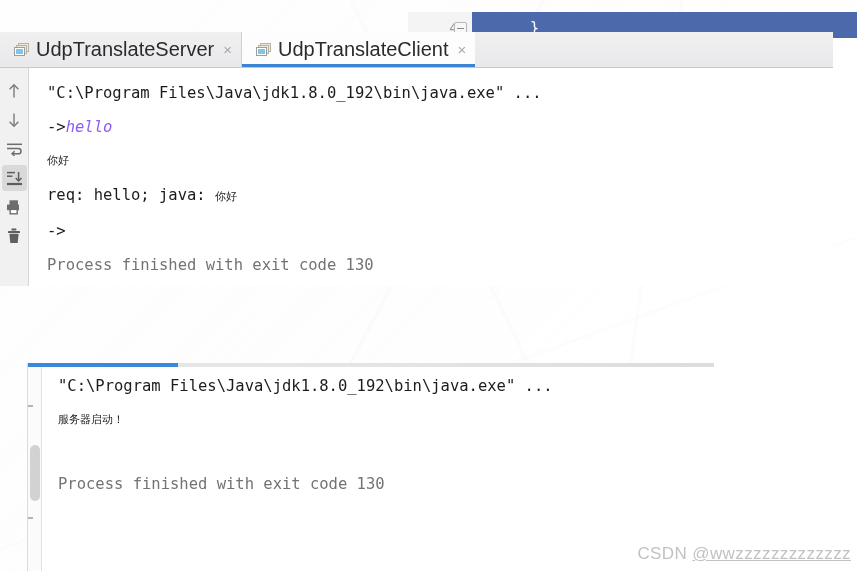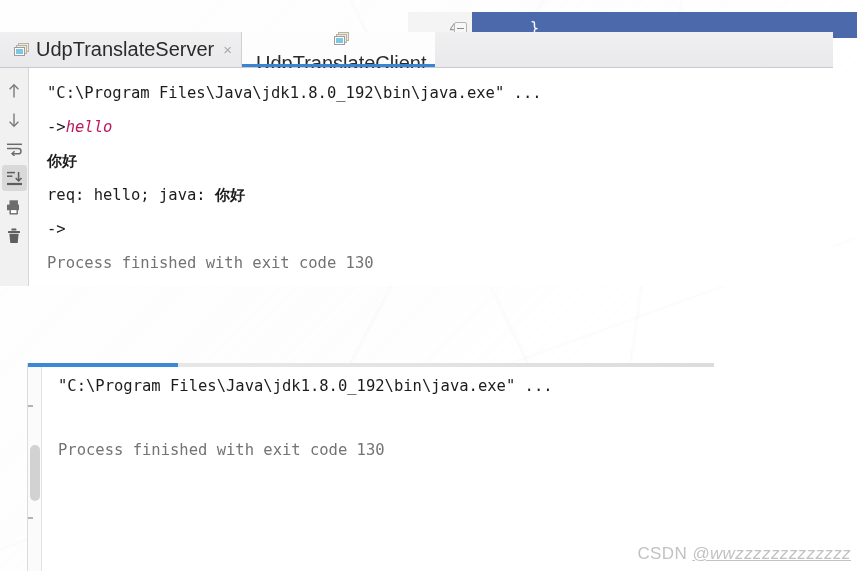--- a/index.html
+++ b/index.html
@@ -98,21 +98,20 @@
     align-items: center;
     gap: 7px;
     padding: 0 9px 0 14px;
     position: relative;
     cursor: default;
     background: transparent;
   }
   .tab + .tab { border-left: 1px solid #cfcfd4; }
   .tab.active {
     background: #fdfdfe;
-    flex-direction: column;
   }
   .tab.active::after {
     content: "";
     position: absolute;
     left: 0; right: 0; bottom: 0;
     height: 3px;
     background: #3b84d2;
   }
   .tab-label {
     font-size: 20px;
@@ -178,23 +177,23 @@
     padding: 8px 0 0 18px;
     overflow: hidden;
   }
   .line {
     font-family: "DejaVu Sans Mono", monospace;
     font-size: 15.5px;
     line-height: 34px;
     color: #1c1c1c;
     white-space: pre;
   }
-  .tok-green  { color: #be185d; font-style: italic; }
+  .tok-green  { color: #8b5cf6; font-style: italic; }
   .tok-navy   { color: #737373; }
-  .cjk { font-family: "DejaVu Sans", sans-serif; font-size: 15px; font-weight: bold; }
+  .cjk { font-family: "DejaVu Sans", sans-serif; font-size: 11px; }
 
   
   .console2 {
     position: absolute;
     left: 27px; top: 363px;
     width: 686px; height: 208px;
     background: #ffffff;
     border-left: 1px solid #dcdcdc;
   }
   .progressbar {
@@ -239,21 +238,21 @@
   
   .watermark {
     position: absolute;
     right: 6px; bottom: 7px;
     font-size: 17px;
     color: #c2c2c2;
     letter-spacing: .4px;
     font-family: "Liberation Sans", sans-serif;
     white-space: nowrap;
   }
-  .watermark u { text-decoration: underline; font-style: italic; }
+  .watermark u { text-decoration: underline; }
 </style>
 </head>
 <body>
 
 <div id="screen">
 
   <div class="wallpaper"></div>
 
   <div class="editor-sliver">
     <div class="editor-gutter">
@@ -371,20 +370,21 @@
       <div class="console2-thumb"></div>
       <div class="console2-marks">
         <i style="top:38px"></i>
           <i style="top:150px"></i>
       </div>
     </div>
 
     <div class="console2-body">
       <div class="line"><span class="cmd">"C:\Program Files\Java\jdk1.8.0_192\bin\java.exe" ...</span></div>
 
+      <div class="line cjk"><span>服务器启动！</span></div>
 
 
       <div class="spacer"></div>
 
       <div class="line"><span class="tok-navy">Process finished with exit code 130</span></div>
     </div>
 
   </div>
 
   <div class="watermark"><span>CSDN </span><u>@wwzzzzzzzzzzzzz</u></div>

